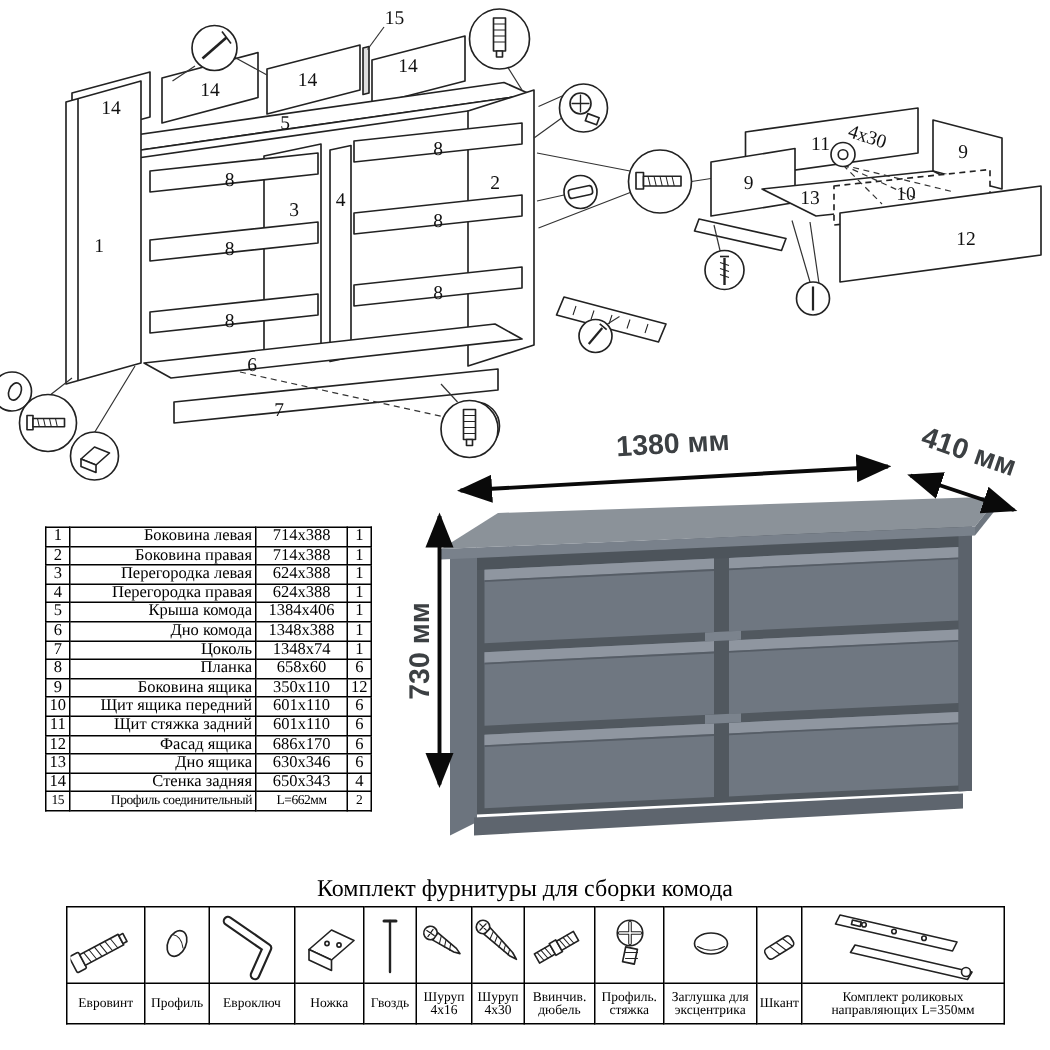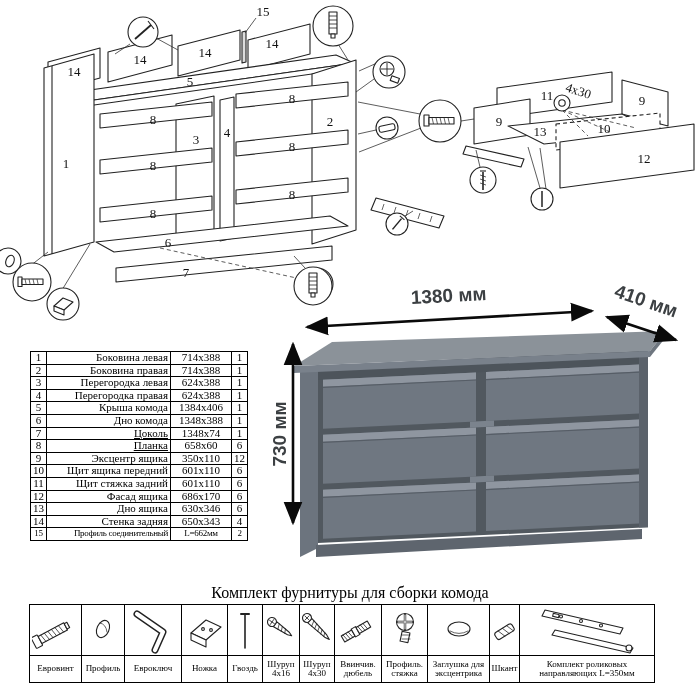--- a/index.html
+++ b/index.html
@@ -10,27 +10,27 @@
   .leader{stroke:#333;stroke-width:.8;fill:none;}
   .leader-d{stroke:#333;stroke-width:.8;fill:none;stroke-dasharray:4 3;}
   .plabel{font:13px "Liberation Serif", serif;fill:#111;text-anchor:middle;}
   .dim-label{font:bold 19px "Liberation Sans", sans-serif;fill:#3c4043;text-anchor:middle;}
   
   .parts-table{position:absolute;left:30px;top:351px;z-index:5;background:#fff;}
   .parts-table table{border-collapse:collapse;table-layout:fixed;}
   .parts-table td{border:1px solid #000;font-size:11px;line-height:11.5px;height:11.6px;
                   padding:0 2px;white-space:nowrap;overflow:hidden;text-align:right;}
   .parts-table td.c{text-align:center;padding:0 1px;}
-  .parts-table td.ind1{padding-left:20px;text-decoration:underline;}
+  .parts-table td.ind1{padding-left:20px;}
   .parts-table td.ind2{padding-left:9px;}
   .parts-table tr.small td{font-size:9px;letter-spacing:-0.3px;}
   
   .hw-title{position:absolute;left:0;top:584px;width:700px;text-align:center;
             font-size:16px;z-index:5;}
-  .hw{position:absolute;left:29px;top:604px;z-index:5;background:#fff;}
+  .hw{position:absolute;left:44px;top:604px;z-index:5;background:#fff;}
   .hw table{border-collapse:collapse;table-layout:fixed;}
   .hw td{border:1px solid #000;text-align:center;vertical-align:middle;padding:0;overflow:hidden;}
   .hw .icon-cell{height:50px;}
   .hw .name-cell{height:26px;font-size:9px;line-height:9.5px;padding:0 1px;}
   .hw .qty-cell{height:17px;font-size:14px;}
   .hw svg{display:block;margin:0 auto;}
   .glyph{stroke:#222;fill:#fff;stroke-width:1.1;stroke-linejoin:round;stroke-linecap:round;}
 </style>
 </head>
 <body>
@@ -317,21 +317,21 @@
             <td class="c">1</td>
           </tr>
         <tr>
             <td class="c">8</td>
             <td class="ind1">Планка</td>
             <td class="c">658x60</td>
             <td class="c">6</td>
           </tr>
         <tr>
             <td class="c">9</td>
-            <td>Эксцентр ящика</td>
+            <td>Боковина ящика</td>
             <td class="c">350x110</td>
             <td class="c">12</td>
           </tr>
         <tr>
             <td class="c">10</td>
             <td>Щит ящика передний</td>
             <td class="c">601x110</td>
             <td class="c">6</td>
           </tr>
         <tr>

